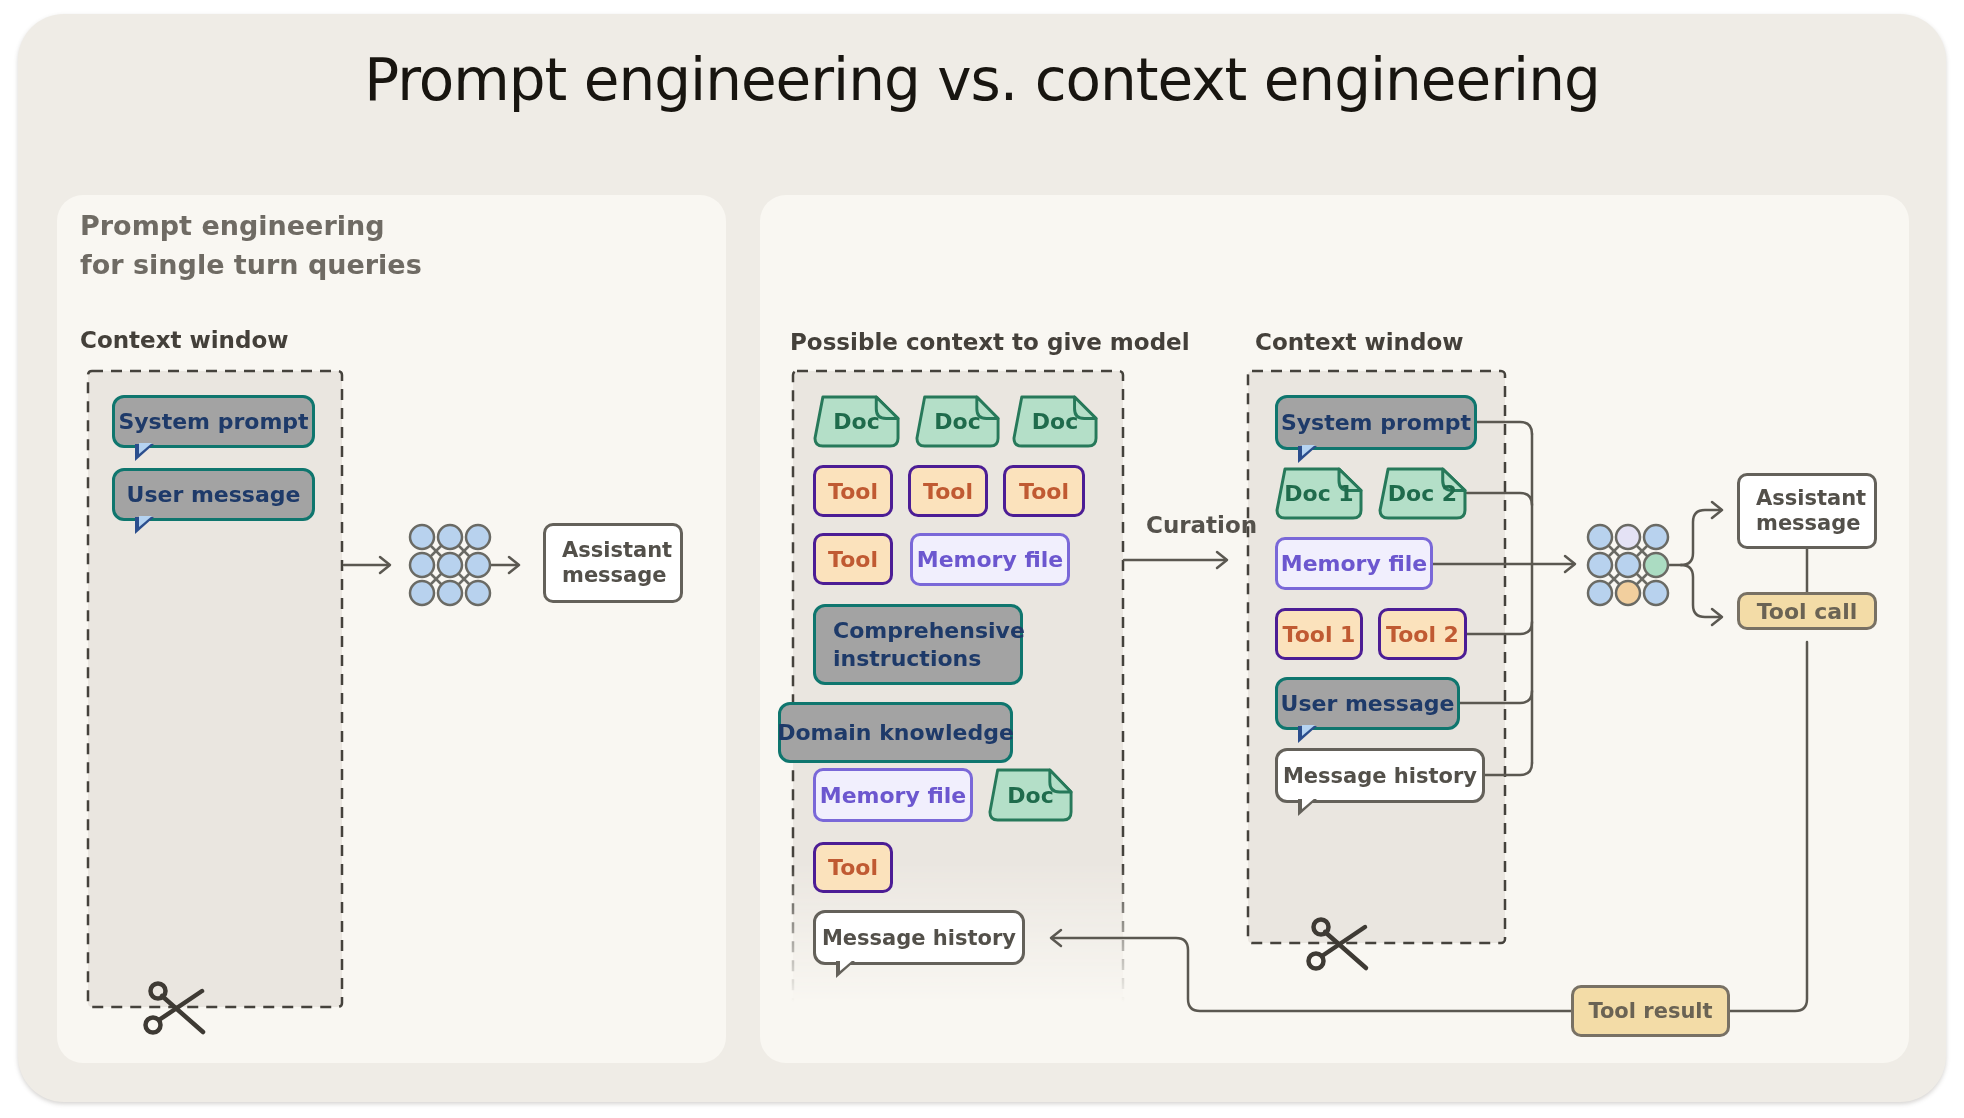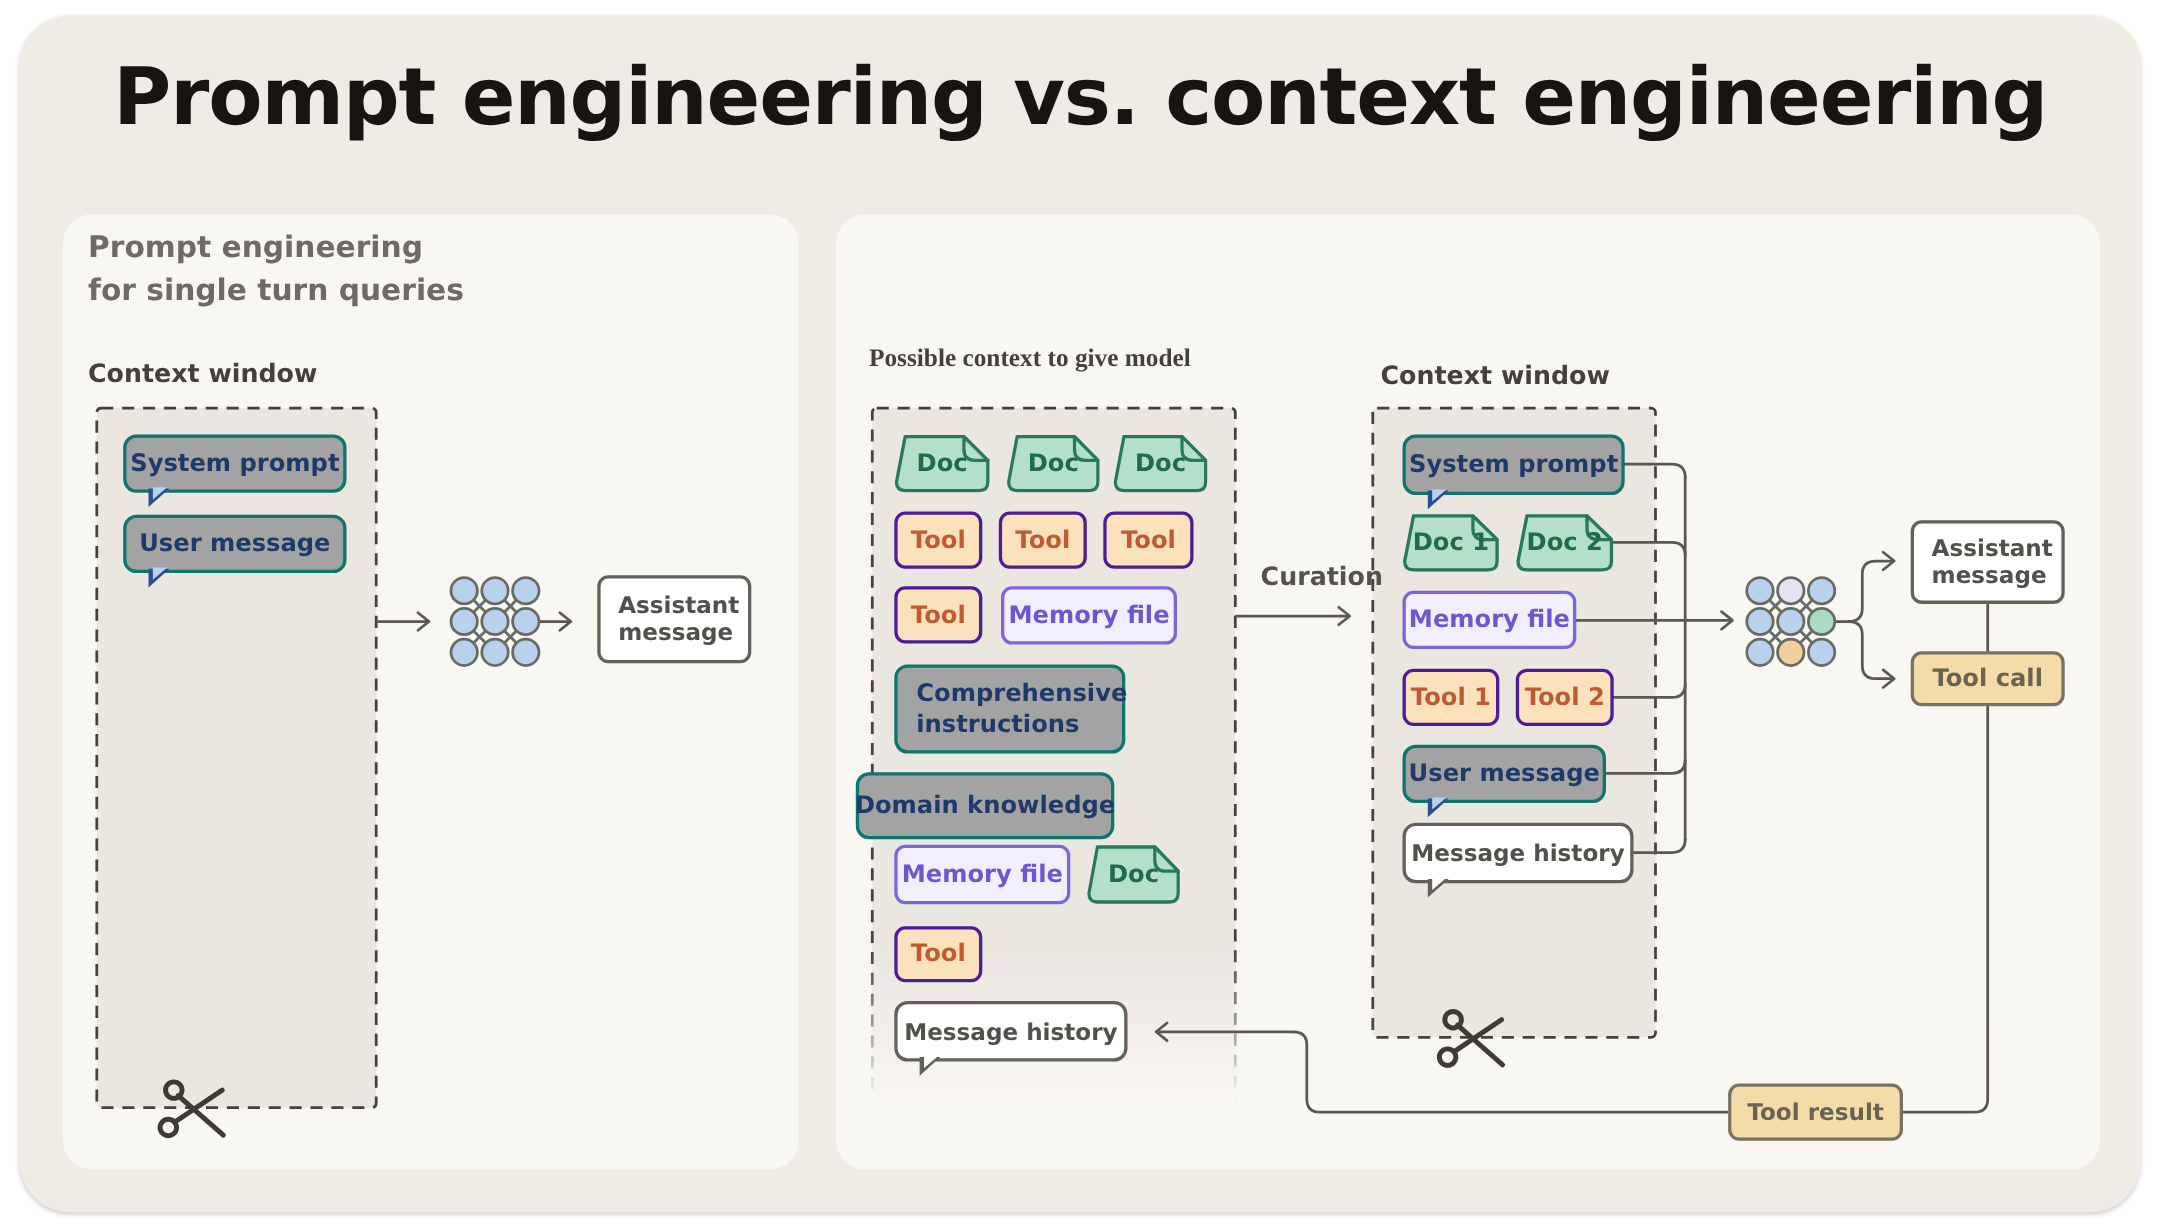--- a/index.html
+++ b/index.html
@@ -4,21 +4,21 @@
 <style>
   html,body{margin:0;padding:0;background:#FFFFFF;}
   .canvas{position:relative;width:1964px;height:1118px;background:#FFFFFF;overflow:hidden;
           font-family:"DejaVu Sans","Liberation Sans",sans-serif;}
   .board{position:absolute;left:18px;top:14px;width:1928px;height:1088px;background:#EFECE6;
          border-radius:46px;box-shadow:0 2px 4px rgba(90,85,75,.25);z-index:0;}
   .panel{position:absolute;background:#F9F7F2;border-radius:26px;z-index:1;}
   .panel.left{left:57px;top:195px;width:669px;height:868px;}
   .panel.right{left:760px;top:195px;width:1149px;height:868px;}
   .overlay{position:absolute;left:0;top:0;z-index:2;pointer-events:none;}
-  .title{position:absolute;left:0;top:46px;width:100%;text-align:center;font-size:72px;font-weight:bold;
+  .title{position:absolute;left:0;top:46px;width:100%;text-align:center;font-size:58px;font-weight:normal;
          letter-spacing:-1px;color:#181510;z-index:4;}
   .panel-heading{position:absolute;font-size:27px;font-weight:bold;color:#6F6B64;z-index:4;white-space:nowrap;}
   .small-label{position:absolute;font-size:23px;font-weight:bold;color:#44403A;z-index:4;white-space:nowrap;}
   .curation{position:absolute;left:1118px;top:512px;width:120px;text-align:left;
             font-size:23px;font-weight:bold;color:#55524C;z-index:4;margin-left:28px;}
   .chip{position:absolute;box-sizing:border-box;display:flex;align-items:center;justify-content:center;
         font-size:22px;font-weight:bold;z-index:3;white-space:nowrap;border-radius:10px;}
   .chip.blue{background:#a3a3a3;border:3px solid #0f766e;color:#1E3A69;border-radius:12px;}
   .chip.orange{background:#FBE2BC;border:3px solid #4c1d95;color:#C05A32;}
   .chip.purple{background:#F1EFFD;border:3px solid #7A68D8;color:#6C57CF;}
@@ -47,21 +47,21 @@
   <div class="board"></div>
   <div class="panel left"></div>
   <div class="panel right"></div>
 
   <div class="title">Prompt engineering vs. context engineering</div>
 
   <div class="panel-heading" style="left:80px;top:210px;">Prompt engineering</div>
   <div class="panel-heading" style="left:80px;top:249px;">for single turn queries</div>
   <div class="small-label" style="left:80px;top:327px;">Context window</div>
 
-  <div class="small-label" style="left:790px;top:313px;font-family:Liberation Serif, serif;">Possible context to give model</div>
+  <div class="small-label" style="left:790px;top:329px;">Possible context to give model</div>
   <div class="small-label" style="left:1255px;top:329px;">Context window</div>
   <div class="curation">Curation</div>
 
   <svg class="overlay" width="1964" height="1118" viewBox="0 0 1964 1118">
     <defs>
       <linearGradient id="fadeGrad" gradientUnits="userSpaceOnUse" x1="0" y1="371" x2="0" y2="1002">
         <stop offset="0" stop-color="#fff"></stop>
           <stop offset="0.78" stop-color="#fff"></stop>
         <stop offset="1" stop-color="#fff" stop-opacity="0"></stop>
       </linearGradient>
@@ -239,15 +239,15 @@
       </svg>
       <span class="doc-lbl">Doc 2</span>
     </div>
   <div class="chip purple" style="left:1275px;top:537px;width:158px;height:53px">Memory file</div>
   <div class="chip orange" style="left:1275px;top:608px;width:88px;height:52px">Tool 1</div>
   <div class="chip orange" style="left:1378px;top:608px;width:89px;height:52px">Tool 2</div>
   <div class="chip blue bubble" style="left:1275px;top:677px;width:185px;height:53px">User message</div>
   <div class="chip white bubble-w" style="left:1275px;top:748px;width:210px;height:55px;font-size:21px">Message history</div>
 
   <div class="chip plain" style="left:1737px;top:473px;width:140px;height:76px">Assistant message</div>
-  <div class="chip tan" style="left:1737px;top:592px;width:140px;height:50px">Tool call</div>
+  <div class="chip tan" style="left:1737px;top:592px;width:140px;height:38px">Tool call</div>
   <div class="chip tan" style="left:1571px;top:985px;width:159px;height:52px;font-size:21px">Tool result</div>
 </div>
 
 </body></html>

